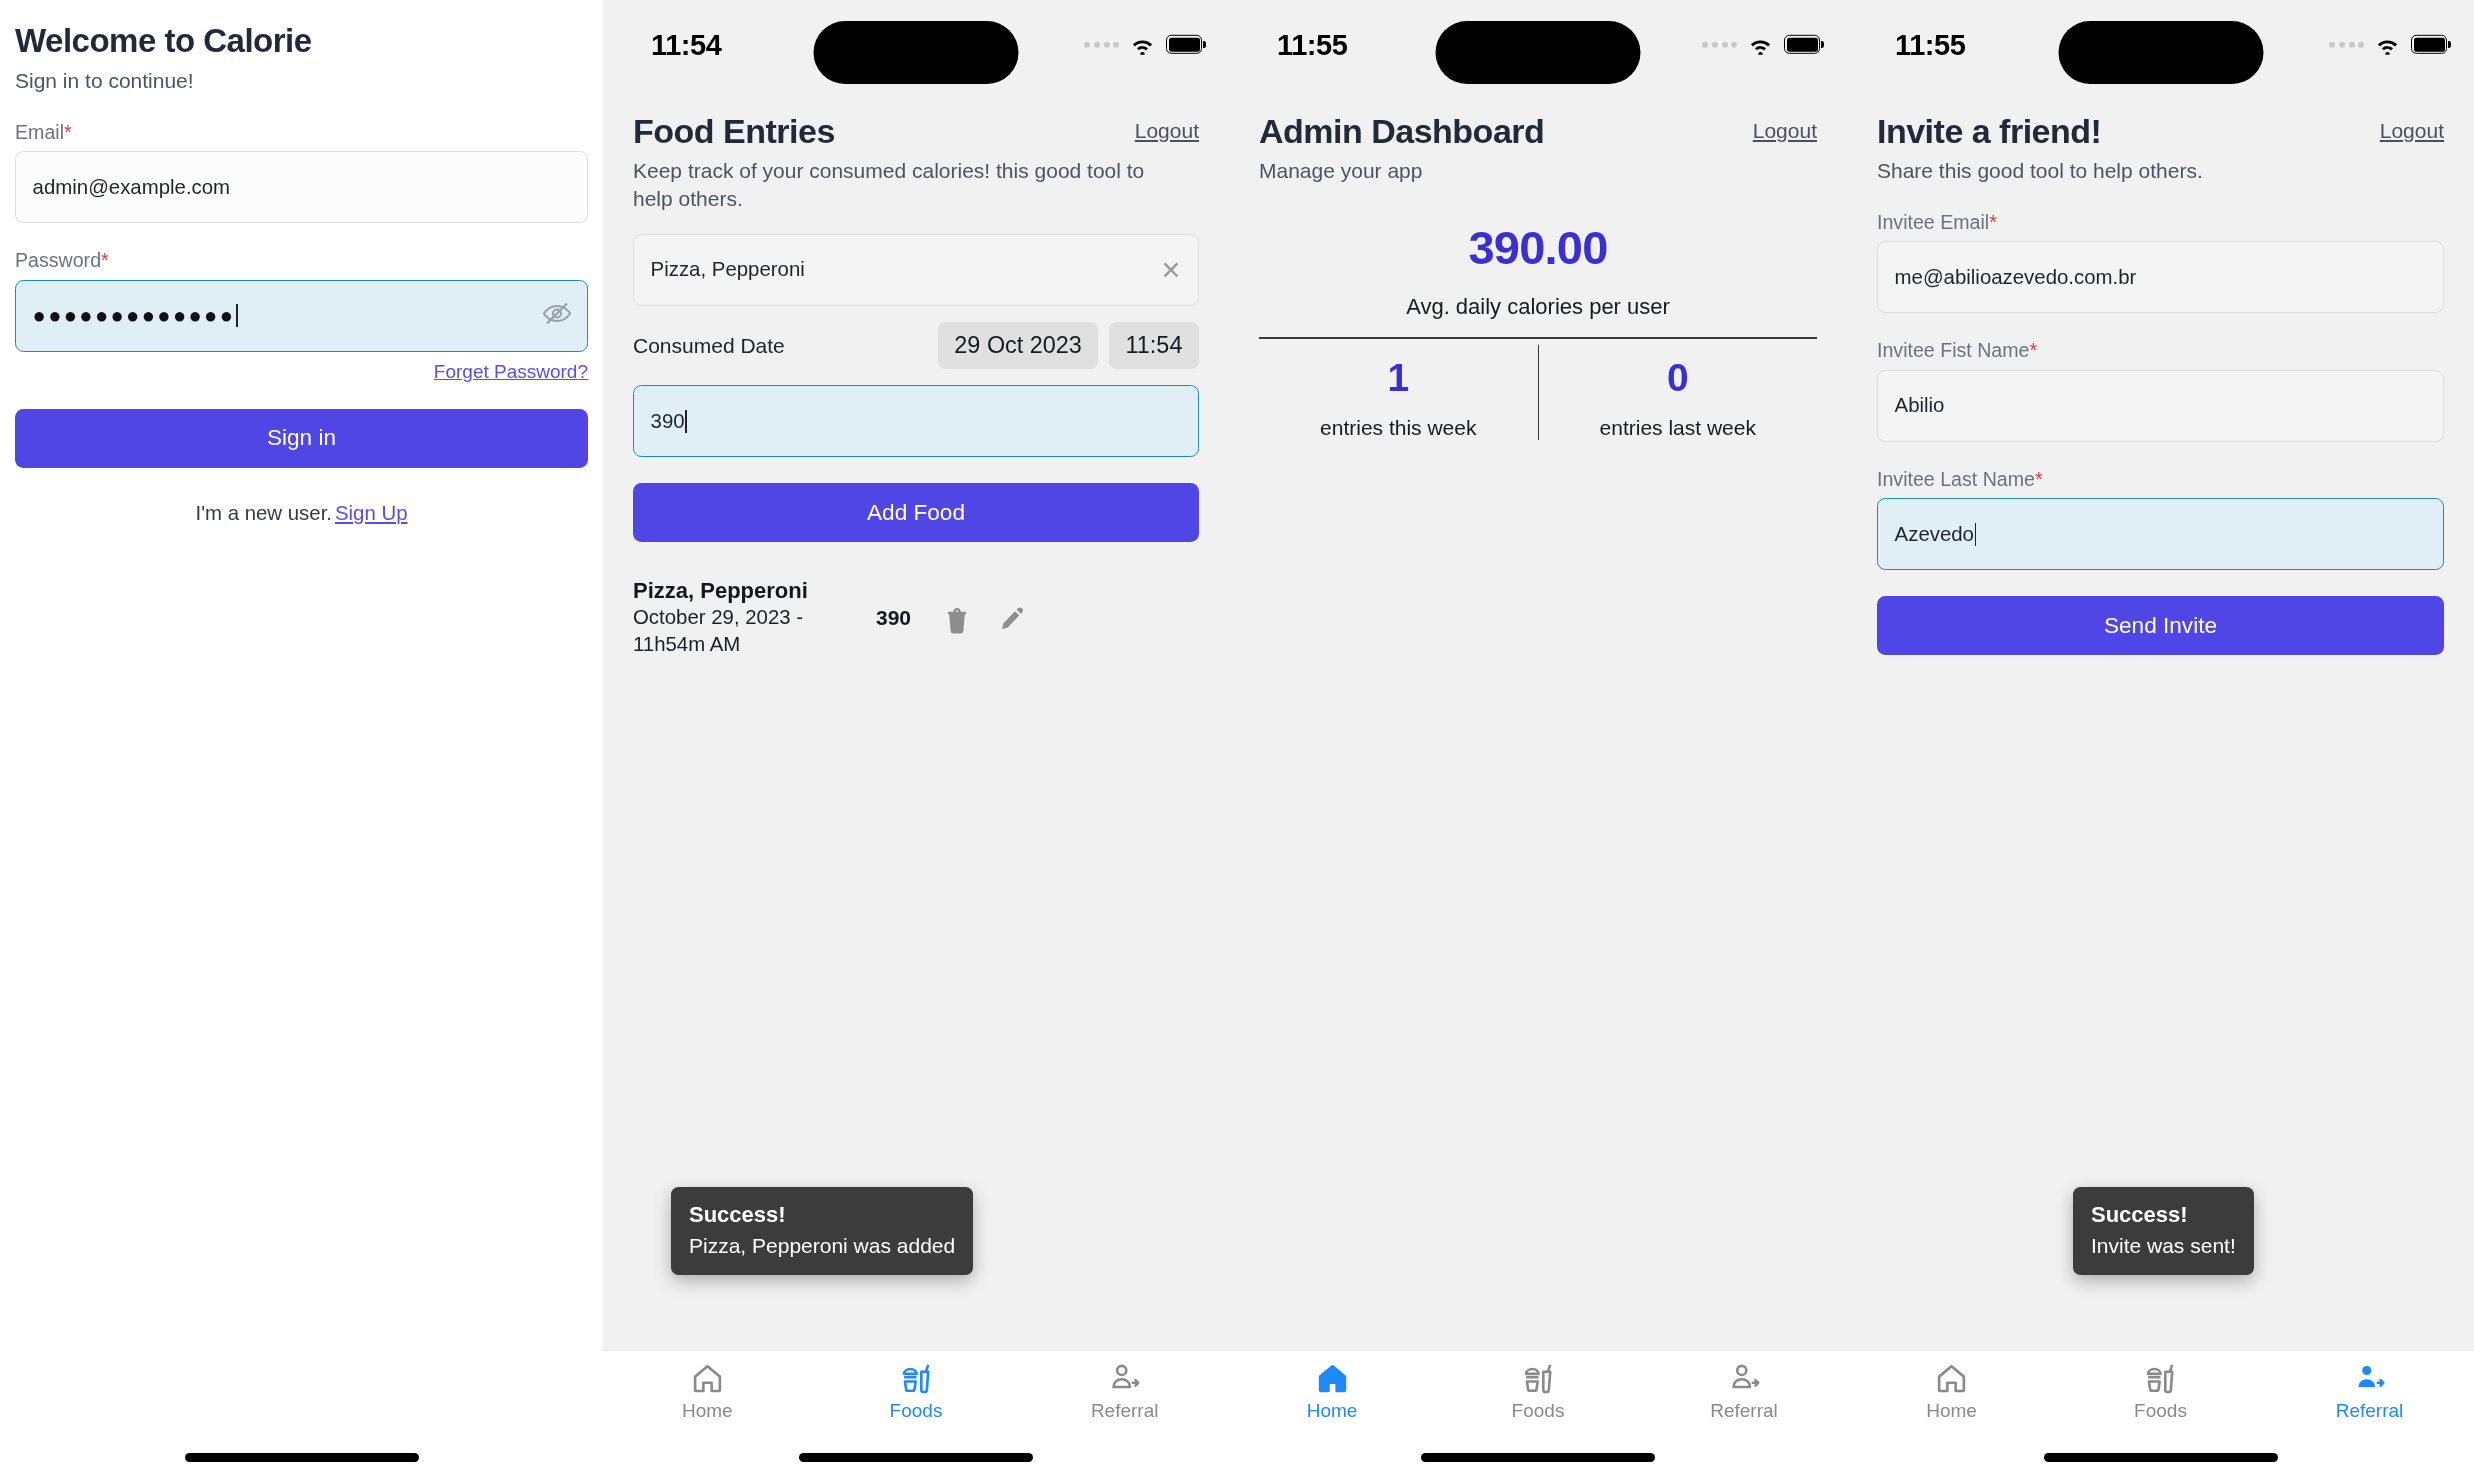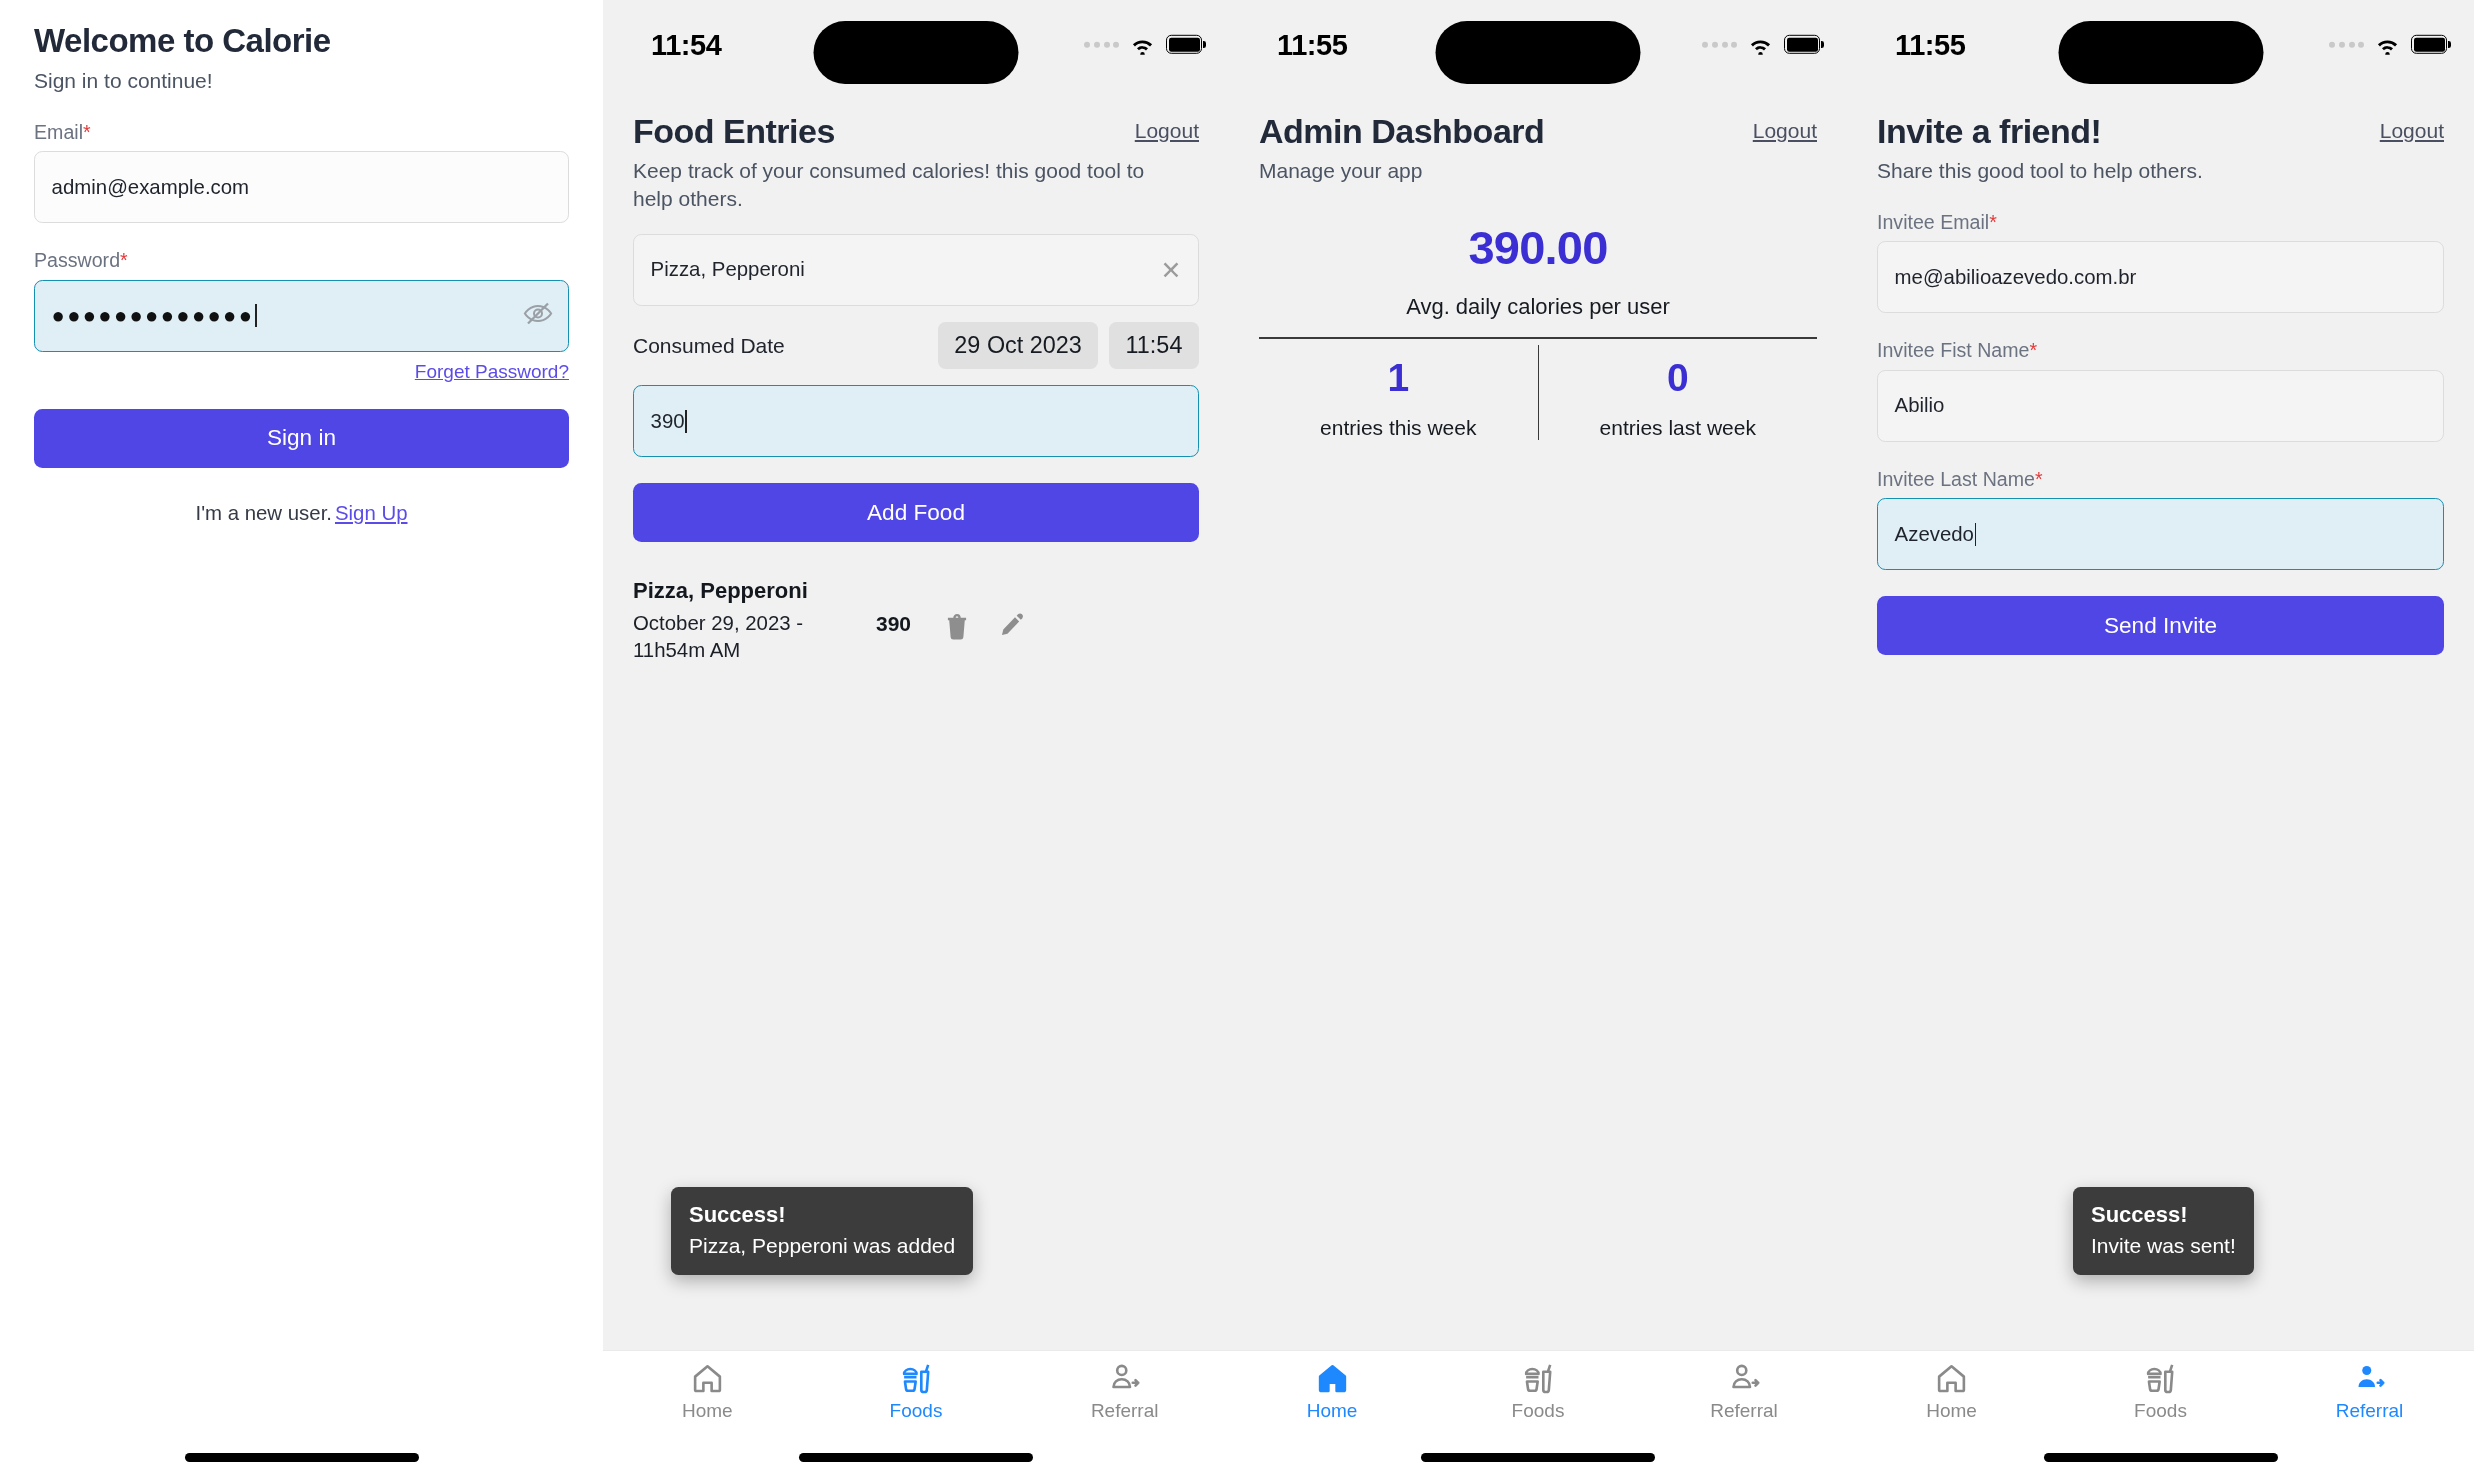--- a/index.html
+++ b/index.html
@@ -78,21 +78,21 @@
   }
   .sb-batt i { display:block; width: 100%; height: 100%; background: #000; border-radius: 2.3px; }
 
   
   .body {
     flex: 1 1 auto;
     position: relative;
     padding: 0 30px;
     overflow: hidden;
   }
-  .p1 .body { padding: 0 34px; }
+  .p1 .body { padding: 0 15px; }
 
   .head-row {
     display: flex;
     align-items: flex-start;
     justify-content: space-between;
     margin-top: 22.6px;
   }
   .title {
     font-size: 34px;
     font-weight: 700;
@@ -224,21 +224,20 @@
     margin-top: 36px;
   }
   .entry-name {
     font-size: 22px;
     font-weight: 700;
     color: #13171e;
   }
   .entry-row {
     display: flex;
     align-items: flex-start;
-    margin-top: 6px;
   }
   .entry-date {
     font-size: 20.4px;
     color: #1b1f27;
     width: 234px;
     line-height: 1.32;
   }
   .entry-cal {
     font-size: 21px;
     font-weight: 700;

